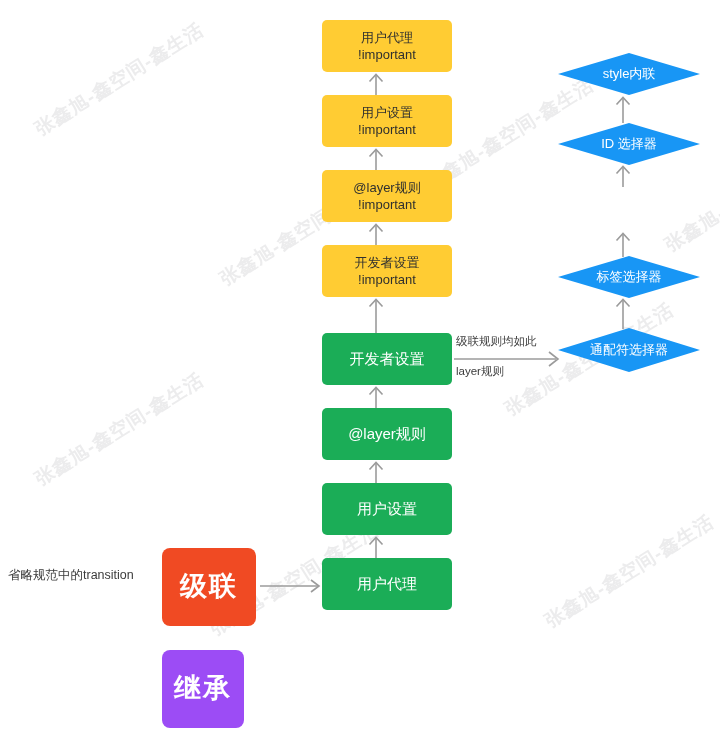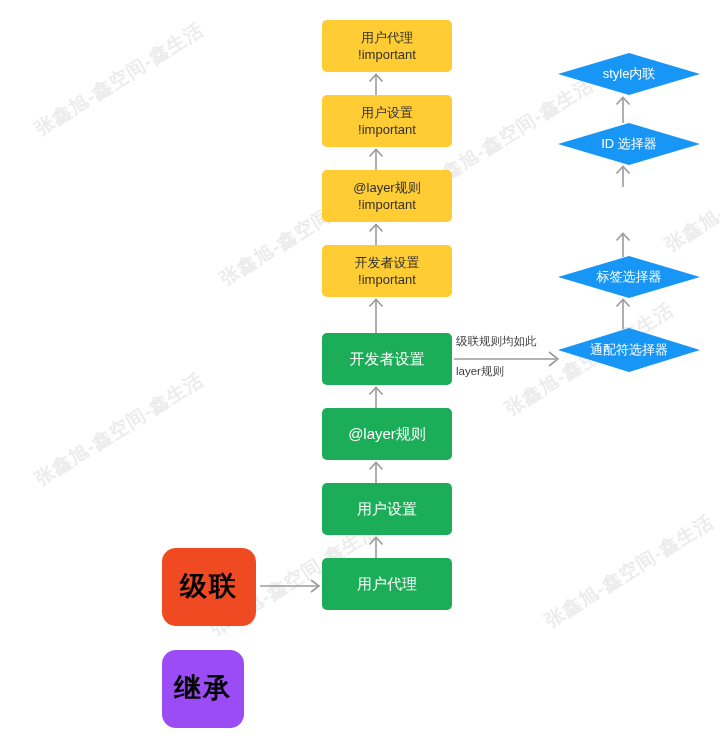--- a/index.html
+++ b/index.html
@@ -51,22 +51,22 @@
     background: #fc3;
     color: #30302f;
     font-size: 13px;
   }
   .node.green {
     background: #1bad57;
     color: #ffffff;
     font-size: 15px;
   }
   .node.pill {
-    border-radius: 14px;
-    color: #000000;
+    border-radius: 8px;
+    color: #ffffff;
     font-size: 27px;
     font-weight: bold;
     letter-spacing: 2px;
     text-align: center;
   }
   .node.red  { background: #f04a23; }
   .node.purple { background: #9c4cf5; }
 
   
   .diamond {
@@ -263,15 +263,16 @@
     <svg width="108" height="20" viewBox="0 0 108 20">
         <path d="M0 10 L102 10" stroke="#9b9b9b" stroke-width="1.6" fill="none"></path>
         <path d="M95 3 L104 10 L95 17" stroke="#9b9b9b" stroke-width="1.6" fill="none"></path>
       </svg>
   </div>
 
   <div class="edge-label" style="left:456px;top:334px;">级联规则均如此</div>
   <div class="edge-label" style="left:456px;top:364px;">layer规则</div>
 
   <div class="note" style="left:8px;top:566px;">
+    <div>省略规范中的transition</div>
   </div>
 
 </div>
 
 </body></html>

